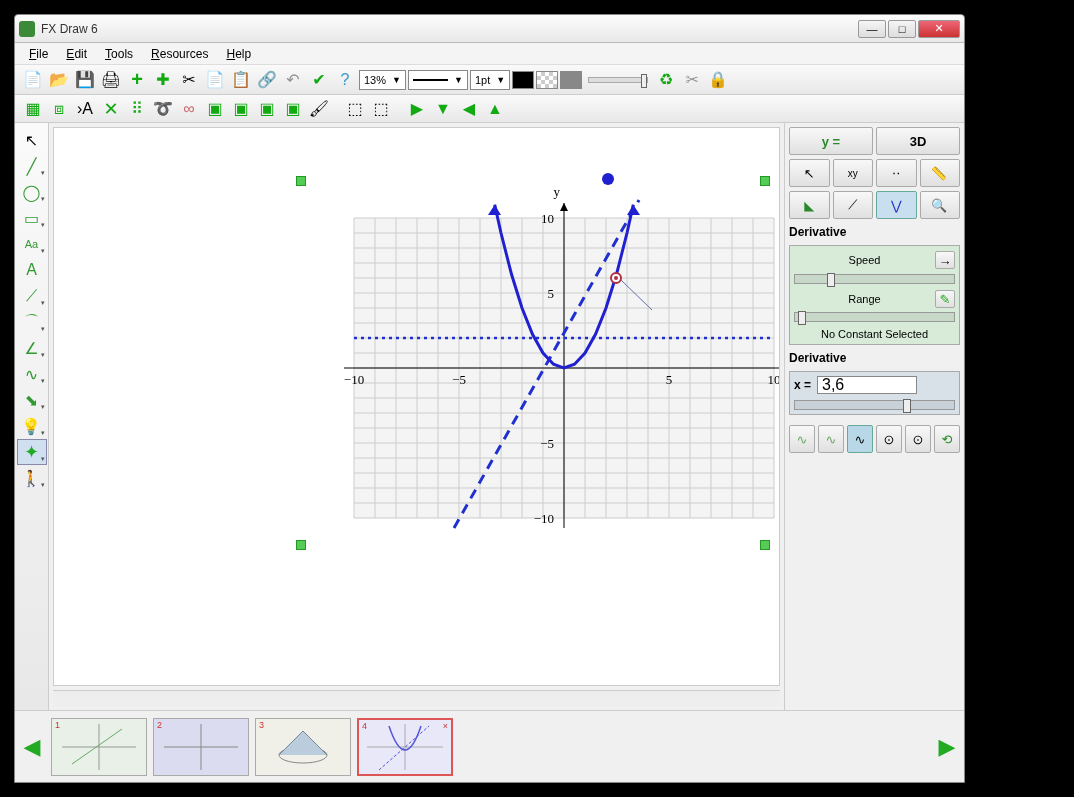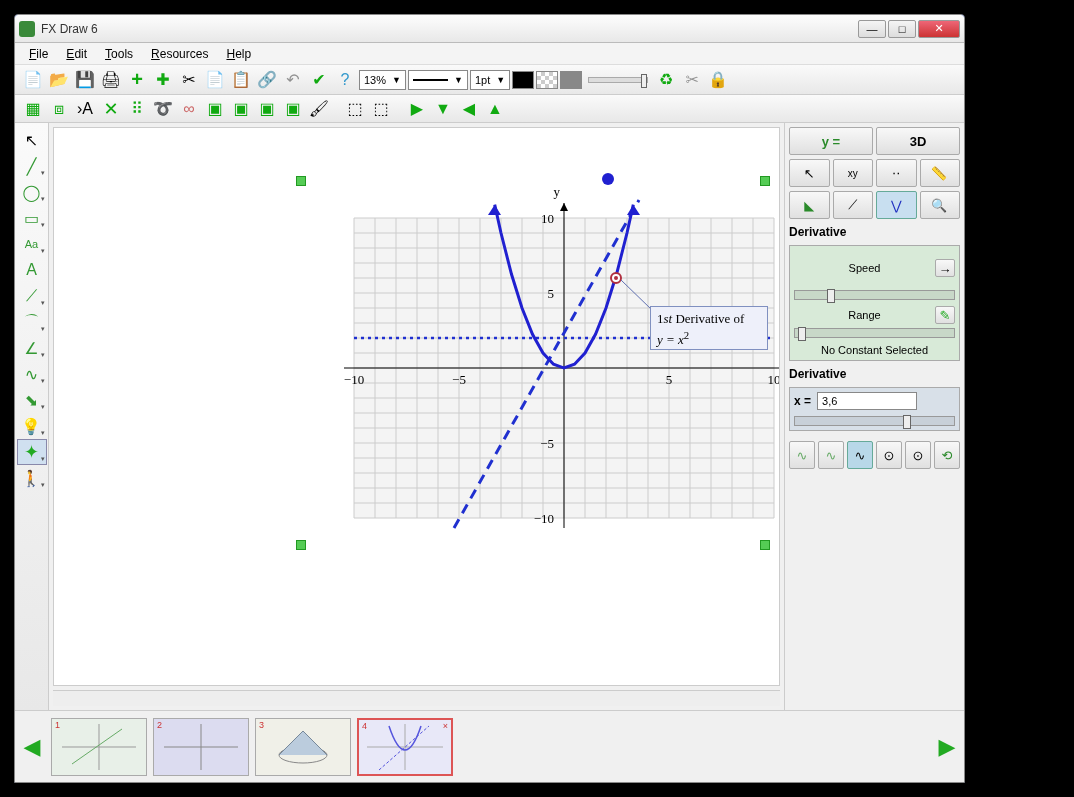--- a/index.html
+++ b/index.html
@@ -31,21 +31,21 @@
 .hscroll { height:16px; background:#eee; border-top:1px solid #ccc; margin:0 4px 4px 4px; }
 .rightpanel { width:180px; background:#f0f0f0; border-left:1px solid #ccc; display:flex; flex-direction:column; padding:4px; gap:4px; }
 .panelrow { display:flex; gap:3px; }
 .panelbtn { flex:1; height:28px; border:1px solid #aaa; background:linear-gradient(#f8f8f8,#e0e0e0); display:flex; align-items:center; justify-content:center; font-size:13px; cursor:pointer; border-radius:2px; }
 .panelbtn.sel { background:#c8dff0; border-color:#6a9; }
 .section-head { font-weight:bold; font-size:12px; padding:2px 0; }
 .anim-box { background:#d8ead8; border:1px solid #aaa; padding:4px; font-size:11px; }
 .anim-row { display:flex; align-items:center; justify-content:space-between; margin-bottom:4px; }
 .mini-slider { height:10px; background:#c8d8c8; border:1px solid #999; width:100%; position:relative; }
 .mini-slider .thumb { position:absolute; top:-2px; width:8px; height:14px; background:#eee; border:1px solid #666; }
-.varinput { width:100px; height:18px; border:1px solid #888; background:#fff; padding:0 4px; font-size:11px; }
+.varinput { width:100px; height:18px; border:1px solid #888; background:#fff; padding:0 4px; font-size:16px; }
 .thumbs-strip { height:72px; background:#f0f0f0; border-top:1px solid #ccc; display:flex; align-items:center; padding:4px; gap:6px; }
 .navarrow { width:26px; height:58px; display:flex; align-items:center; justify-content:center; font-size:22px; color:#2a2; cursor:pointer; }
 .thumb { width:96px; height:58px; border:1px solid #aaa; background:#e8f0e8; position:relative; font-size:9px; cursor:pointer; }
 .thumb.sel { border:2px solid #d55; background:#e8e8f8; }
 .thumb .num { position:absolute; top:1px; left:3px; color:#c33; }
 .thumb .x { position:absolute; top:1px; right:3px; color:#c33; }
 .handle { position:absolute; width:10px; height:10px; background:#5c5; border:1px solid #292; }
 .green { color:#1a1; }
 svg text { font-family: "Times New Roman", serif; }
 .palette-grid { display:inline-block; width:22px; height:18px; border:1px solid #888; background-image: linear-gradient(45deg,#ccc 25%,transparent 25%,transparent 75%,#ccc 75%),linear-gradient(45deg,#ccc 25%,#fff 25%,#fff 75%,#ccc 75%); background-size:8px 8px; background-position:0 0,4px 4px;}
@@ -275,24 +275,20 @@
             <polygon points="140.7,-13.3 147,-3 134,-3" fill="#2020d0"></polygon>
             <polygon points="279.3,-13.3 286,-3 273,-3" fill="#2020d0"></polygon>
 
             <circle cx="262" cy="60" r="5" fill="#fff" stroke="#b03040" stroke-width="2"></circle>
             <circle cx="262" cy="60" r="2" fill="#b03040"></circle>
 
             <line x1="267" y1="62" x2="298" y2="92" stroke="#6070b0" stroke-width="1"></line>
           </g>
         </svg>
 
-        <div style="position:absolute;top:178px;left:596px;width:118px;height:44px;background:#eef0fa;border:1px solid #8090c0;padding:4px 6px;font-family:'Times New Roman',serif;font-size:13px;line-height:1.3;">
-          <div><span>1</span><i>st</i><span> Derivative of</span></div>
-          <div><i><span>y = x</span></i><sup>2</sup></div>
-        </div>
       </div>
       <div class="hscroll"></div>
     </div>
 
     <div class="rightpanel">
       <div class="panelrow">
         <div class="panelbtn" style="color:#2a8a2a;font-weight:bold;">y =</div>
         <div class="panelbtn" style="font-weight:bold;">3D</div>
       </div>
       <div class="panelrow">
@@ -304,21 +300,21 @@
       <div class="panelrow">
         <div class="panelbtn" style="color:#2a8a2a;">◣</div>
         <div class="panelbtn">⟋</div>
         <div class="panelbtn sel" style="color:#2030c0;">⋁</div>
         <div class="panelbtn">🔍</div>
       </div>
 
       <div class="section-head">Derivative</div>
       <div class="anim-box">
         <div class="anim-row">
-            <span style="margin:12px auto;text-align:center;">Speed</span>
+            <span style="margin:4px auto;text-align:center;">Speed</span>
             <div class="panelbtn" style="width:20px;height:18px;flex:none;">→</div>
           </div>
         <div class="mini-slider">
             <div class="thumb" style="left:20%;"></div>
           </div>
         <div class="anim-row" style="margin-top:6px;">
             <span style="margin:0 auto;">Range</span>
             <div class="panelbtn" style="width:20px;height:18px;flex:none;color:#2a2;">✎</div>
           </div>
         <div class="mini-slider">

